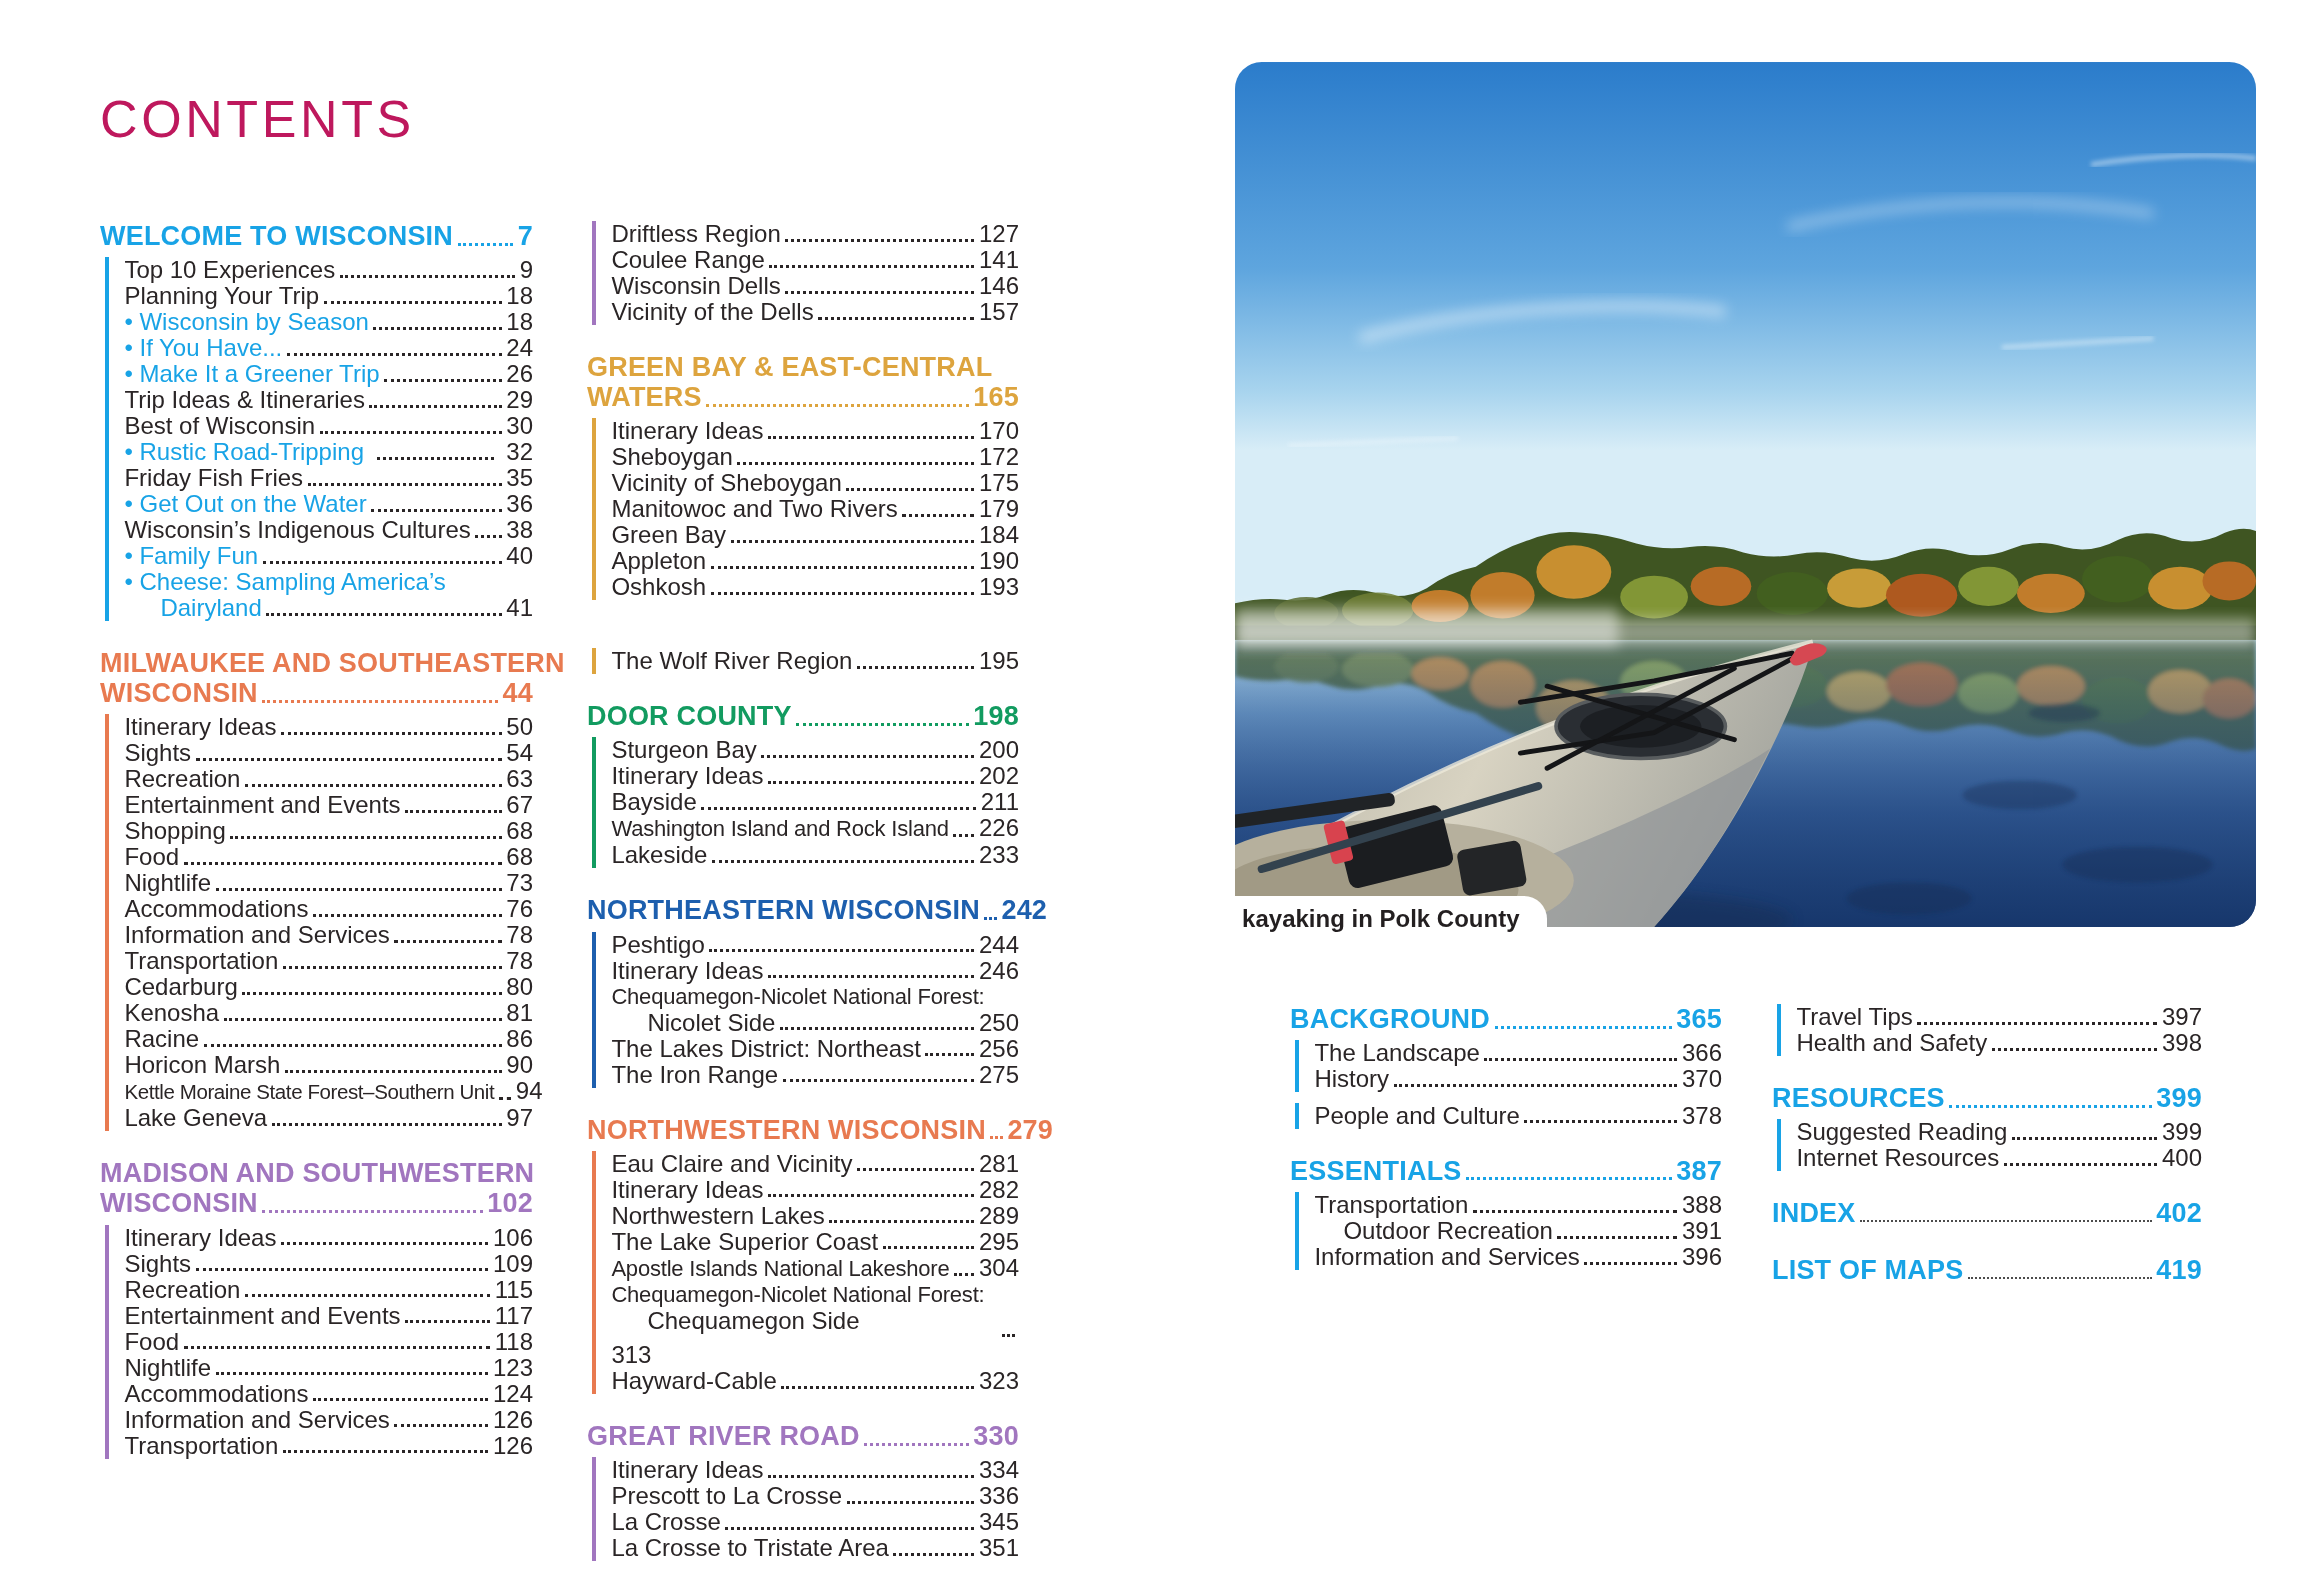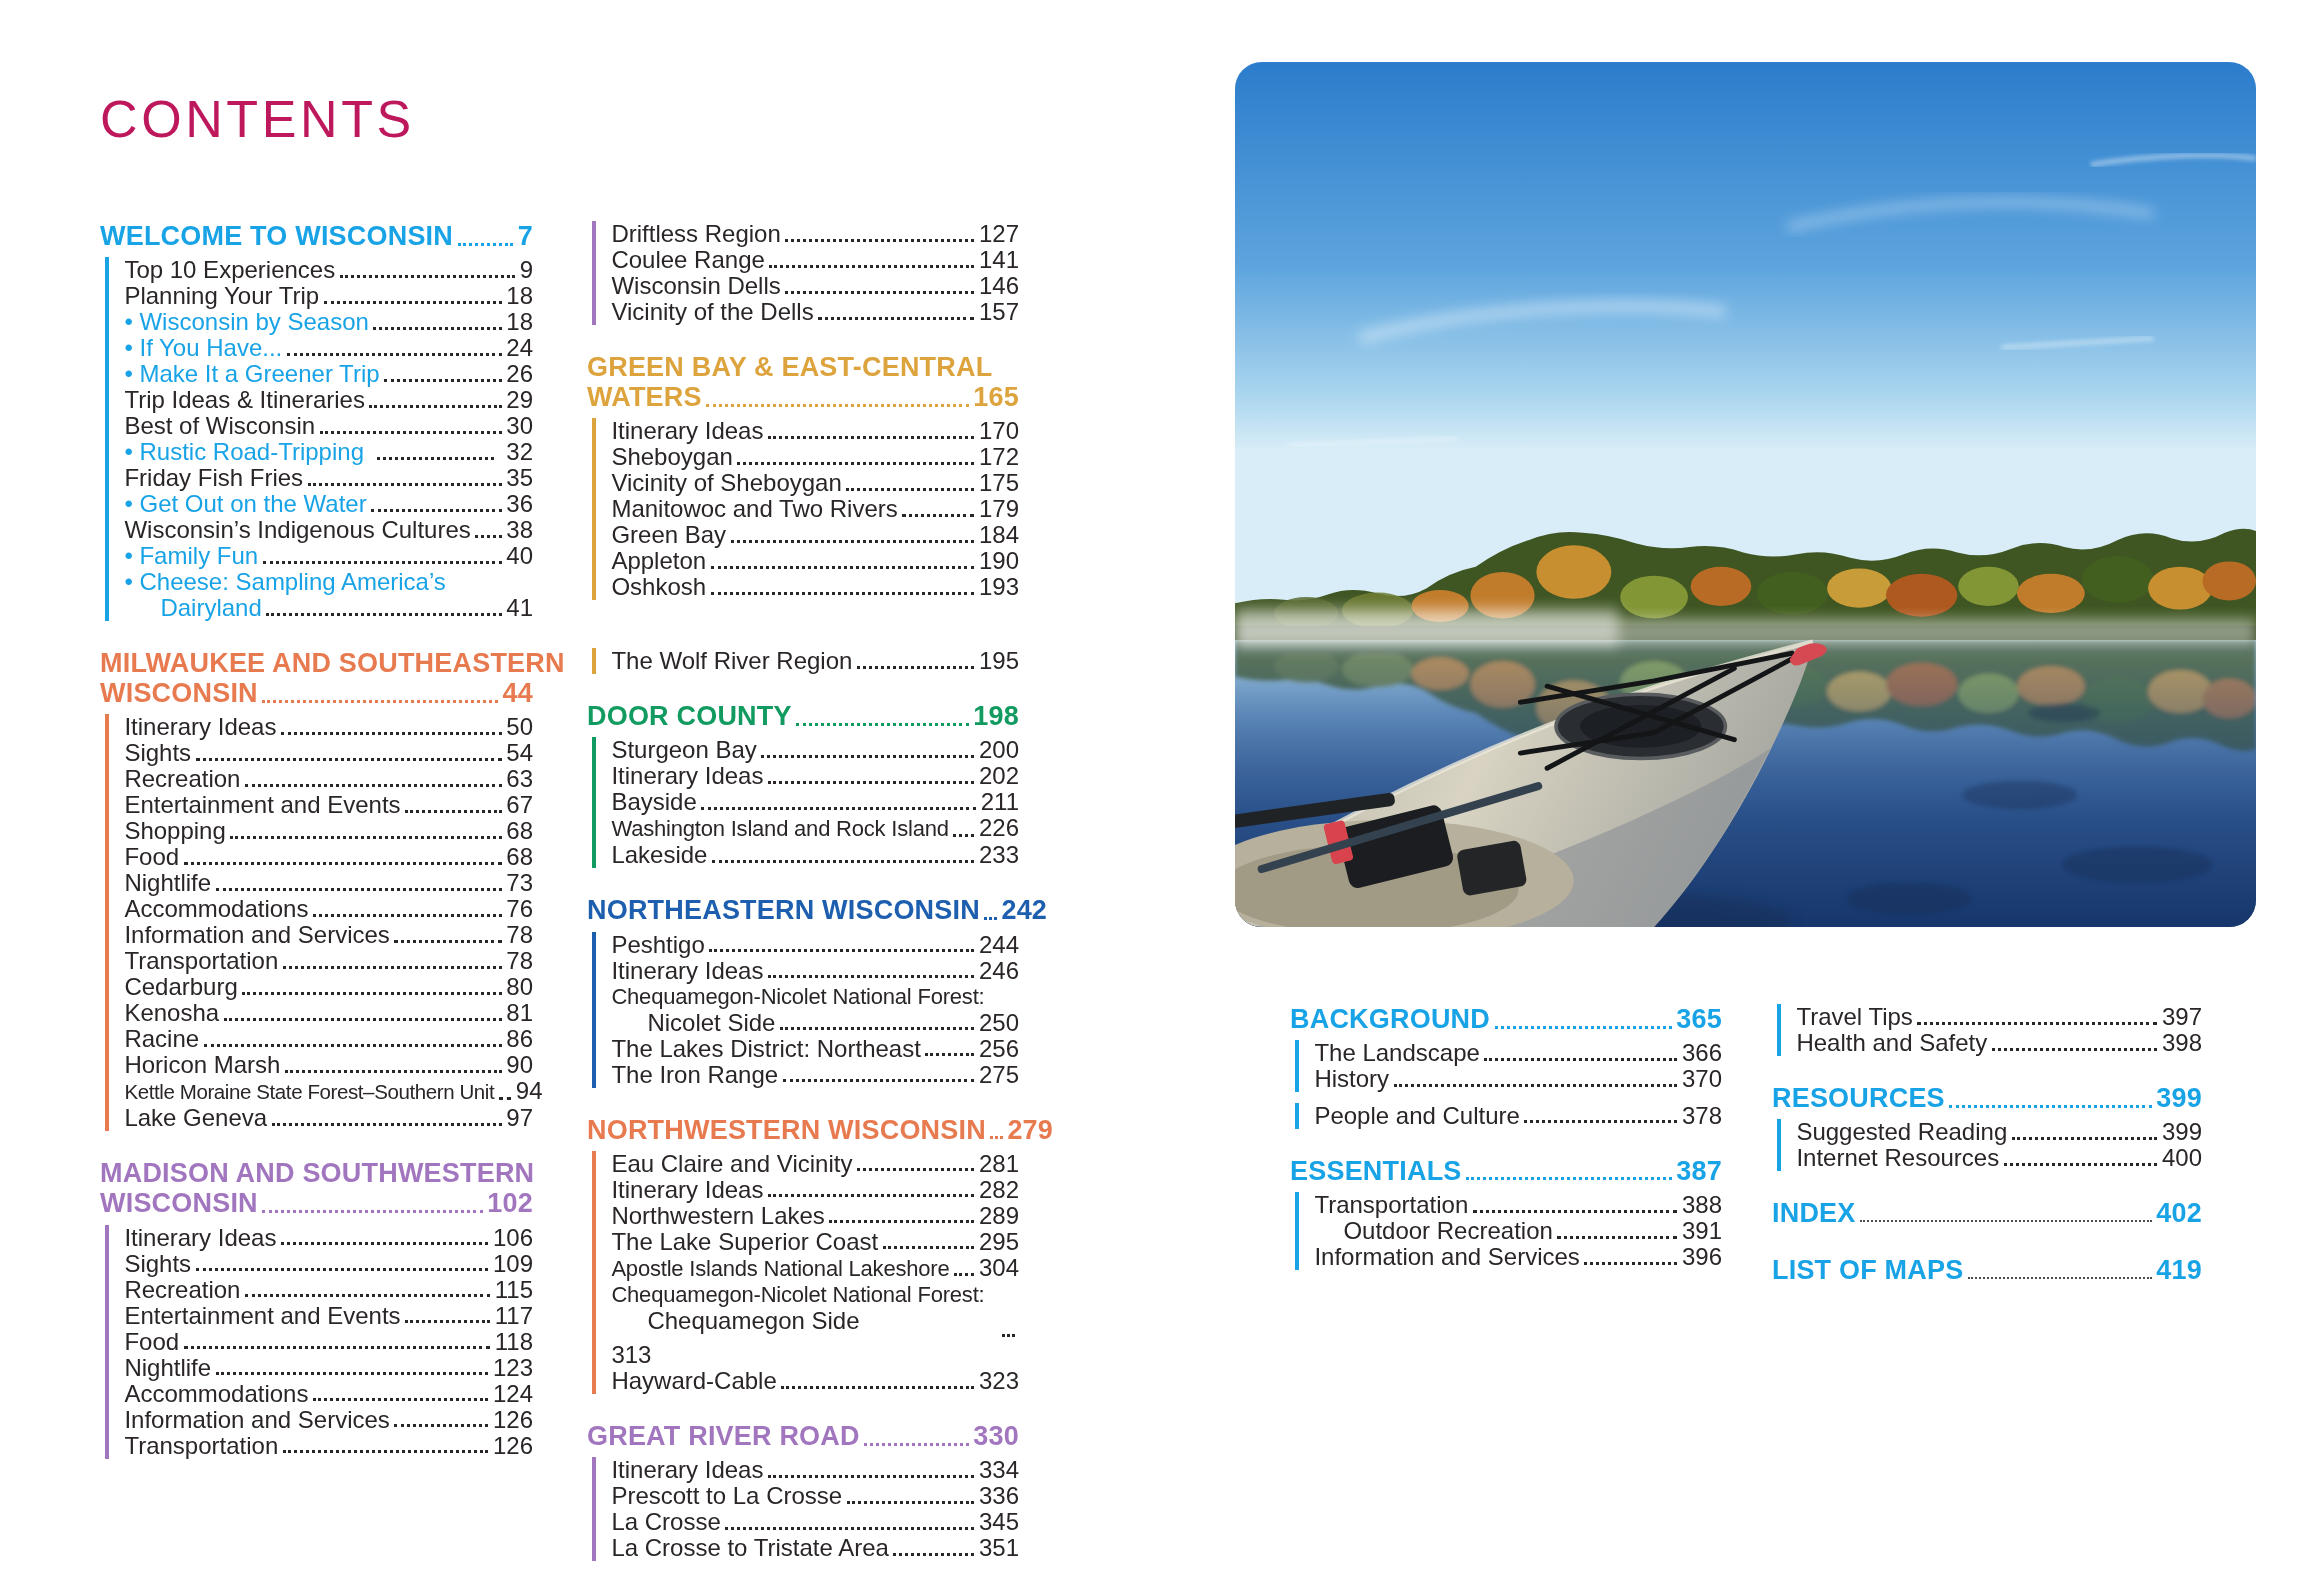--- a/index.html
+++ b/index.html
@@ -734,16 +734,17 @@
           <g stroke="#141517" stroke-width="5.5" stroke-linecap="round" fill="none">
             <path d="M320,718 L470,694 L625,663"></path>
             <path d="M320,775 L470,752 L625,669"></path>
             <path d="M350,700 L560,760"></path>
             <path d="M350,792 L560,680"></path>
           </g>
           <path d="M630,658 q18,-10 30,-4 q8,5 -2,12 l-24,10 q-10,3 -12,-6 z" fill="#d64852"></path>
         </g>
       </g>
     </svg>
+    <div class="photo-caption">kayaking in Polk County</div>
   </div>
 
 </div>
 
 
 </body></html>

